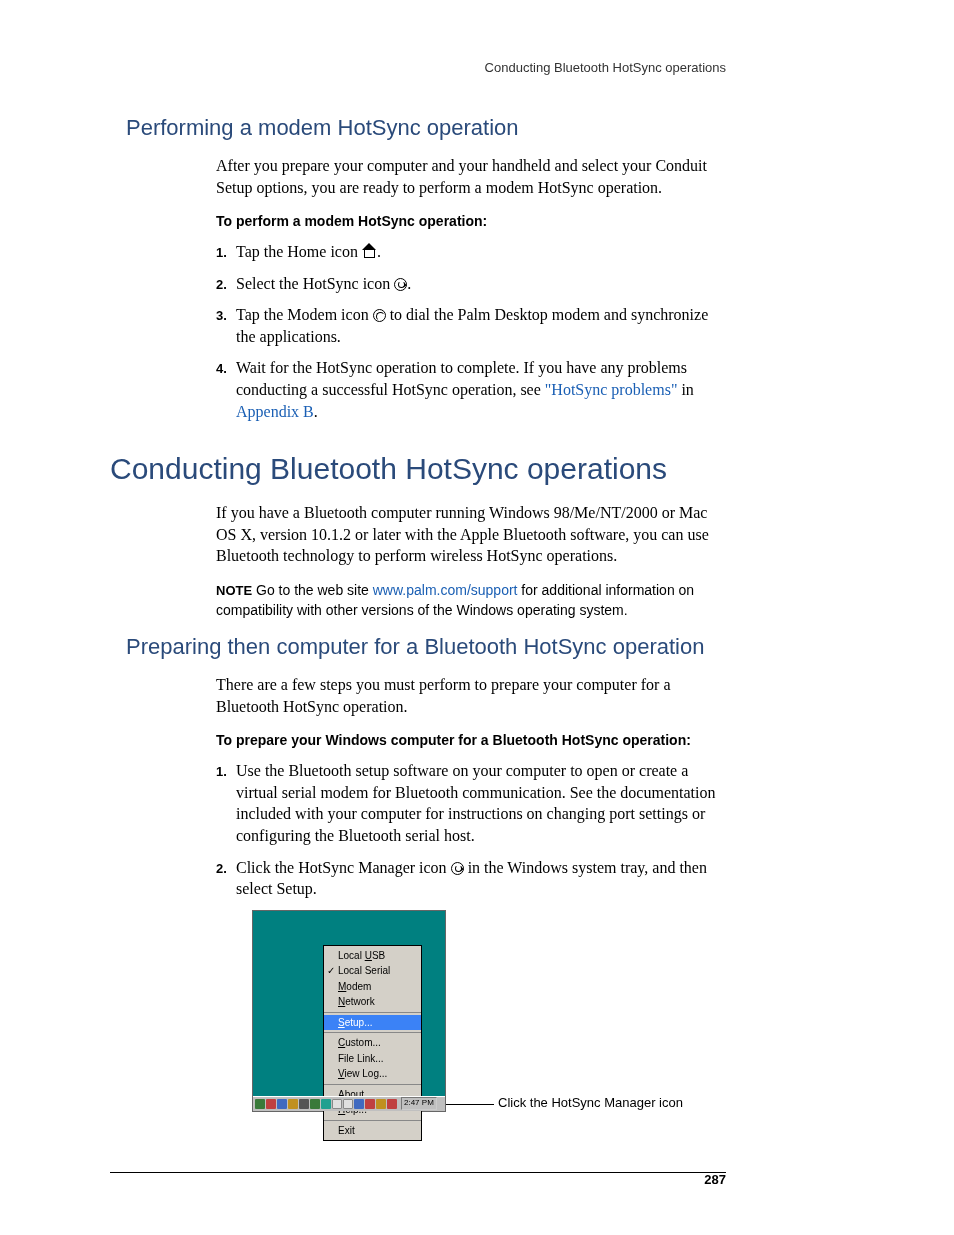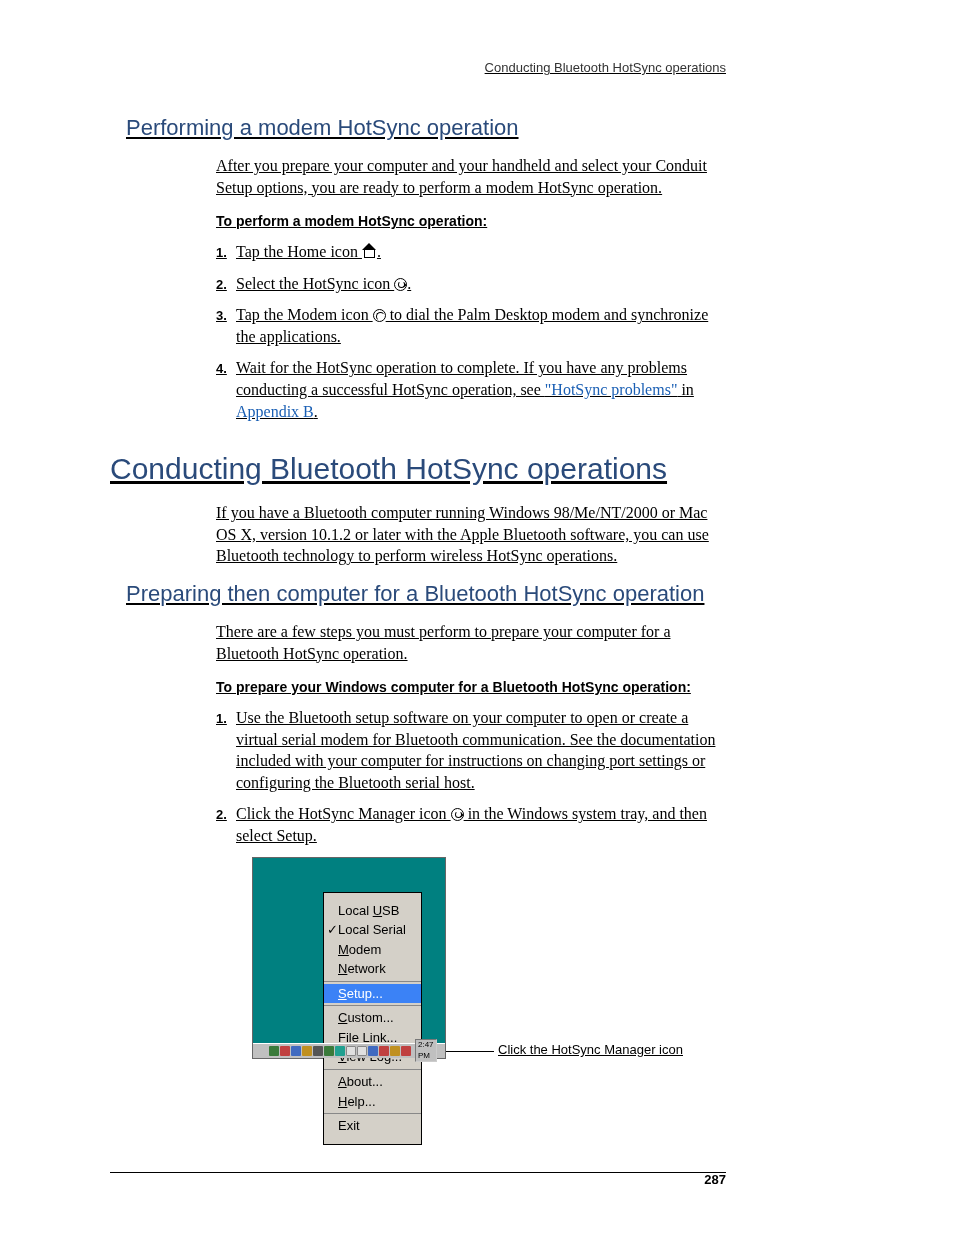--- a/index.html
+++ b/index.html
@@ -8,21 +8,20 @@
     background: #fff;
     font-family: Georgia, 'Times New Roman', serif;
     color: #000;
   }
   .page {
     width: 836px;
     height: 1235px;
     position: relative;
     box-sizing: border-box;
     padding: 60px 110px 40px 110px;
-    text-decoration: underline;
   }
   .running-head {
     text-align: right;
     font-family: Arial, Helvetica, sans-serif;
     font-size: 13px;
     color: #333;
     margin-bottom: 40px;
   }
   .h2 {
     font-family: Arial, Helvetica, sans-serif;
@@ -161,22 +160,22 @@
     border: 1px solid #666;
   }
   .menu {
     position: absolute;
     left: 70px;
     top: 34px;
     width: 97px;
     background: #d4d0c8;
     border: 1px solid #000;
     font-family: Tahoma, Arial, sans-serif;
-    font-size: 13px;
-    padding: 8px 0;
+    font-size: 10px;
+    padding: 2px 0;
   }
   .menu .grp { border-top: 1px solid #888; margin-top: 2px; padding-top: 2px; }
   .menu .grp:first-child { border-top: none; margin-top: 0; padding-top: 0; }
   .menu .mi {
     padding: 1px 6px 1px 14px;
     position: relative;
     white-space: nowrap;
     color: #000;
   }
   .menu .mi .chk {
@@ -190,21 +189,21 @@
   }
   .menu .mi .ul { text-decoration: underline; }
   .taskbar {
     position: absolute;
     left: 0; bottom: 0; right: 0;
     height: 15px;
     background: #c0c0c0;
     border-top: 1px solid #fff;
     display: flex;
     align-items: center;
-    padding: 0 16px;
+    padding: 0 2px;
     box-sizing: border-box;
   }
   .tray {
     display: flex;
     gap: 1px;
     align-items: center;
   }
   .tic {
     width: 10px; height: 10px;
     background: #888;
@@ -292,20 +291,23 @@
         <span>Wait for the HotSync operation to complete. If you have any problems conducting a successful HotSync operation, see </span><span class="link">"HotSync problems"</span><span> in </span><span class="link">Appendix B</span><span>.</span>
       </div>
     </div>
   </div>
 
   <div class="h1">Conducting Bluetooth HotSync operations</div>
 
   <div class="body-block">
     <p>If you have a Bluetooth computer running Windows 98/Me/NT/2000 or Mac OS X, version 10.1.2 or later with the Apple Bluetooth software, you can use Bluetooth technology to perform wireless HotSync operations.</p>
 
+    <p class="note">
+      <span class="note-label">NOTE</span><span>  Go to the web site </span><span class="link">www.palm.com/support</span><span> for additional information on compatibility with other versions of the Windows operating system.</span>
+    </p>
   </div>
 
   <div class="h2">Preparing then computer for a Bluetooth HotSync operation</div>
 
   <div class="body-block">
     <p>There are a few steps you must perform to prepare your computer for a Bluetooth HotSync operation.</p>
 
     <div class="h3">To prepare your Windows computer for a Bluetooth HotSync operation:</div>
 
     <div class="step">

